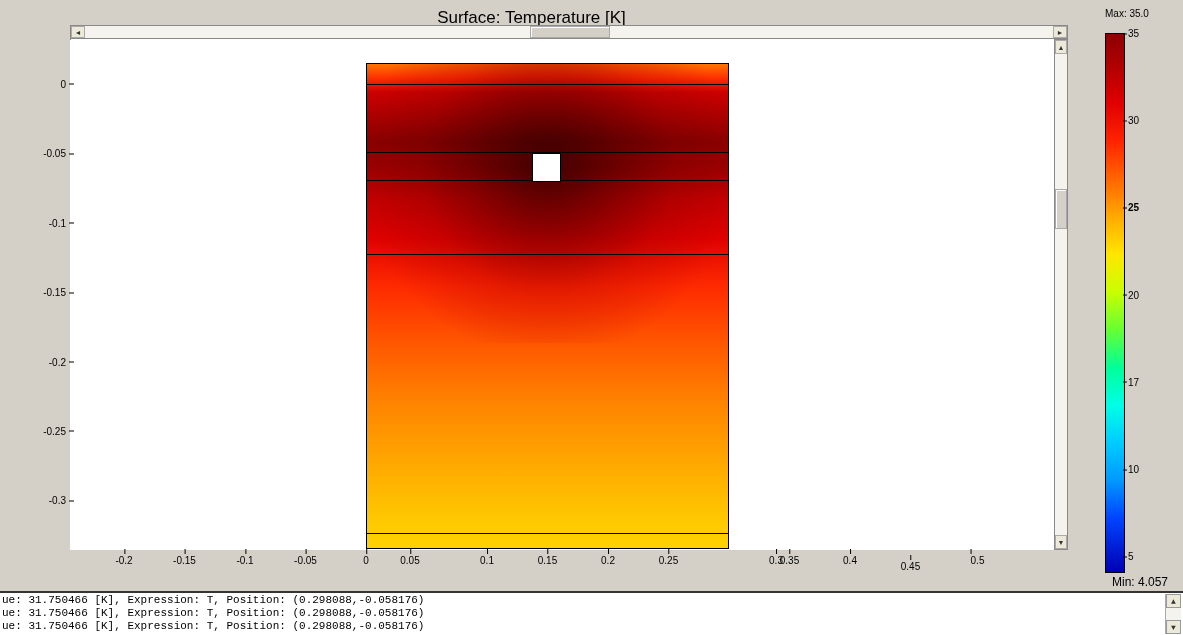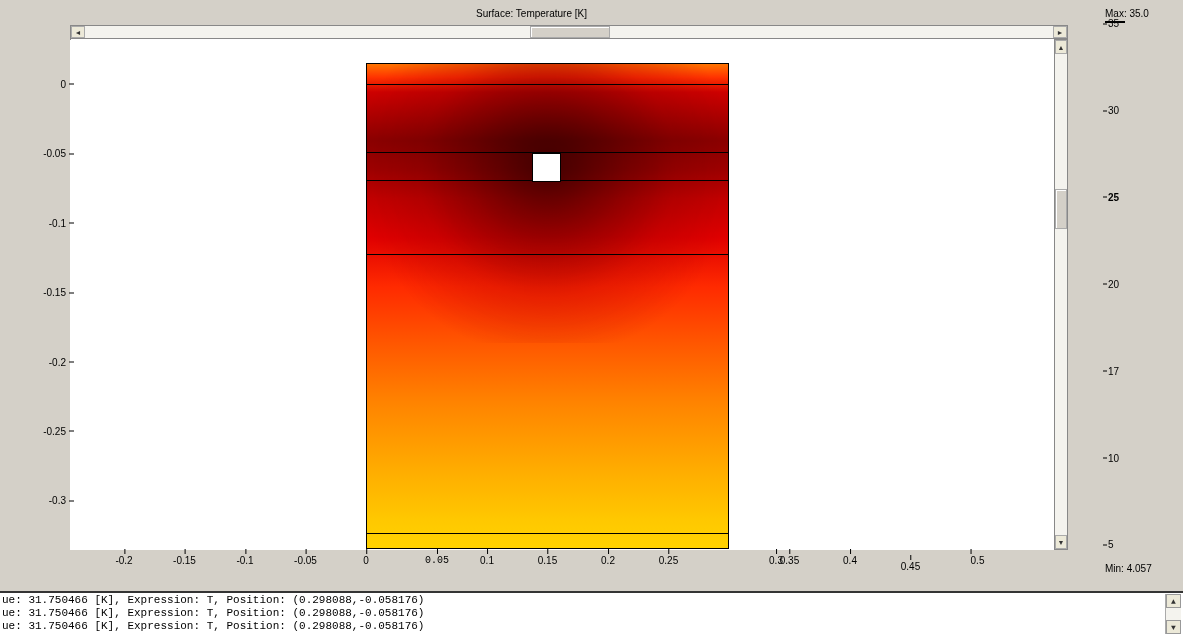--- a/index.html
+++ b/index.html
@@ -10,21 +10,21 @@
     height: 635px;
     overflow: hidden;
     position: relative;
   }
   .plot-title {
     position: absolute;
     top: 8px;
     left: 0;
     right: 120px;
     text-align: center;
-    font-size: 10px;
+    font-size: 17px;
     color: #000;
   }
   .plot-container {
     position: absolute;
     top: 25px;
     left: 70px;
     width: 998px;
     height: 525px;
     background: #fff;
     border: 1px solid #888;
@@ -209,33 +209,33 @@
     position: absolute;
     top: 8px;
     right: 8px;
     width: 70px;
     height: 580px;
   }
   .cb-maxlabel {
     font-size: 10px;
     color: #000;
     text-align: left;
-    margin-bottom: 2px;
+    margin-bottom: 14px;
     white-space: nowrap;
   }
   .cb-minlabel {
-    font-size: 10px;
-    color: #000;
-    text-align: left;
+    font-size: 12px;
+    color: #000;
+    text-align: center;
     margin-top: 2px;
     white-space: nowrap;
   }
   .cb-body {
     display: flex;
-    flex-direction: column;
+    flex-direction: row;
     height: 540px;
   }
   .cb-bar {
     width: 20px;
     border: 1px solid #000;
     background: linear-gradient(to bottom,
        #8c0004 0%,
        #b20000 6%,
        #e20000 13%,
        #ff2400 20%,
@@ -356,21 +356,21 @@
 
   <div class="inner-square" style="left:462px;top:113px;width:29px;height:29px;"></div>
 </div>
 
 <div id="xticks">
     <div class="xtick" style="left: 124px;">-0.2<div class="tick-mark"></div></div>
     <div class="xtick" style="left: 184.5px;">-0.15<div class="tick-mark"></div></div>
     <div class="xtick" style="left: 245px;">-0.1<div class="tick-mark"></div></div>
     <div class="xtick" style="left: 305.5px;">-0.05<div class="tick-mark"></div></div>
     <div class="xtick" style="left: 366px;">0<div class="tick-mark"></div></div>
-    <div class="xtick" style="left: 437px; font-family: Liberation Mono, monospace;">0.05<div class="tick-mark"></div></div>
+    <div class="xtick" style="left: 410px;">0.05<div class="tick-mark"></div></div>
     <div class="xtick" style="left: 487px;">0.1<div class="tick-mark"></div></div>
     <div class="xtick" style="left: 547.5px;">0.15<div class="tick-mark"></div></div>
     <div class="xtick" style="left: 608px;">0.2<div class="tick-mark"></div></div>
     <div class="xtick" style="left: 668.5px;">0.25<div class="tick-mark"></div></div>
     <div class="xtick" style="left: 729px; margin-left: 47px;">0.3<div class="tick-mark"></div></div>
     <div class="xtick" style="left: 789.5px;">0.35<div class="tick-mark"></div></div>
     <div class="xtick" style="left: 850px;">0.4<div class="tick-mark"></div></div>
     <div class="xtick" style="left: 910.5px; margin-top: 6px;">0.45<div class="tick-mark"></div></div>
     <div class="xtick" style="left: 971px; padding-left: 13px;">0.5<div class="tick-mark"></div></div>
   </div>

